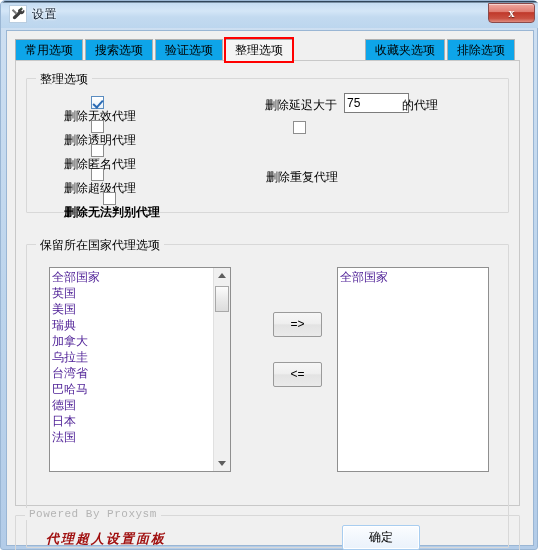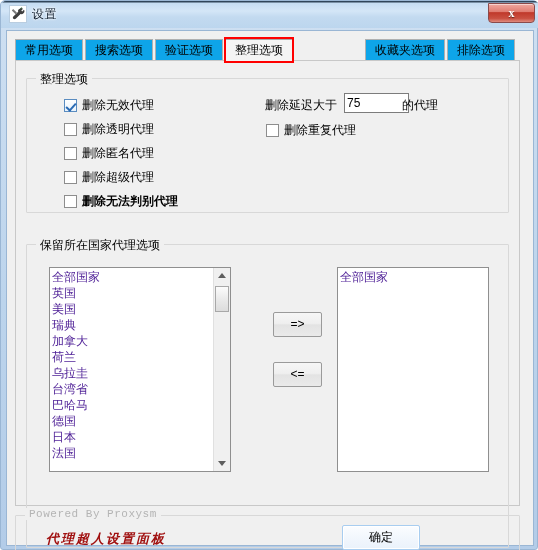--- a/index.html
+++ b/index.html
@@ -152,20 +152,21 @@
   }
 
   
   .cb-row {
     position: absolute;
     height: 18px;
     display: flex;
     align-items: center;
     cursor: pointer;
     white-space: nowrap;
+    flex-direction: column;
   }
   .cb-box {
     width: 13px;
     height: 13px;
     box-sizing: border-box;
     border: 1px solid #8d8d8d;
     background: #ffffff;
     margin-right: 5px;
     position: relative;
     flex: 0 0 auto;
@@ -388,37 +389,36 @@
         </div>
         <div class="cb-row" style="left:37px;top:113px;font-weight:bold;">
           <span class="cb-box"></span>
           <span class="cb-label">删除无法判别代理</span>
         </div>
 
         <div class="plain-label" style="left:238px;top:18px;">删除延迟大于</div>
         <input class="txtbox" type="text" style="left: 317px; top: 14px; width: 65px; height: 20px;" value="75">
         <div class="plain-label" style="left:375px;top:18px;">的代理</div>
 
-        <div class="cb-row" style="left:239px;top:42px;">
+        <div class="cb-row" style="left:239px;top:42px;gap:36px;">
           <span class="cb-box"></span>
           <span class="cb-label">删除重复代理</span>
         </div>
       </div>
 
       <div class="group" style="left:10px;top:183px;width:483px;height:304px;">
         <div class="group-title">保留所在国家代理选项</div>
 
         <div class="listbox" style="left:22px;top:22px;width:182px;height:205px;">
           <div class="list-inner" id="availableList" style="right:17px;">
               <div class="list-item">全部国家</div>
               <div class="list-item">英国</div>
               <div class="list-item">美国</div>
               <div class="list-item">瑞典</div>
               <div class="list-item">加拿大</div>
-              <div class="list-item">荷兰</div>
               <div class="list-item">乌拉圭</div>
               <div class="list-item">台湾省</div>
               <div class="list-item">巴哈马</div>
               <div class="list-item">德国</div>
               <div class="list-item">日本</div>
               <div class="list-item">法国</div>
             </div>
           <div class="scrollbar">
             <div class="sb-arrow up"></div>
             <div class="sb-thumb"></div>

